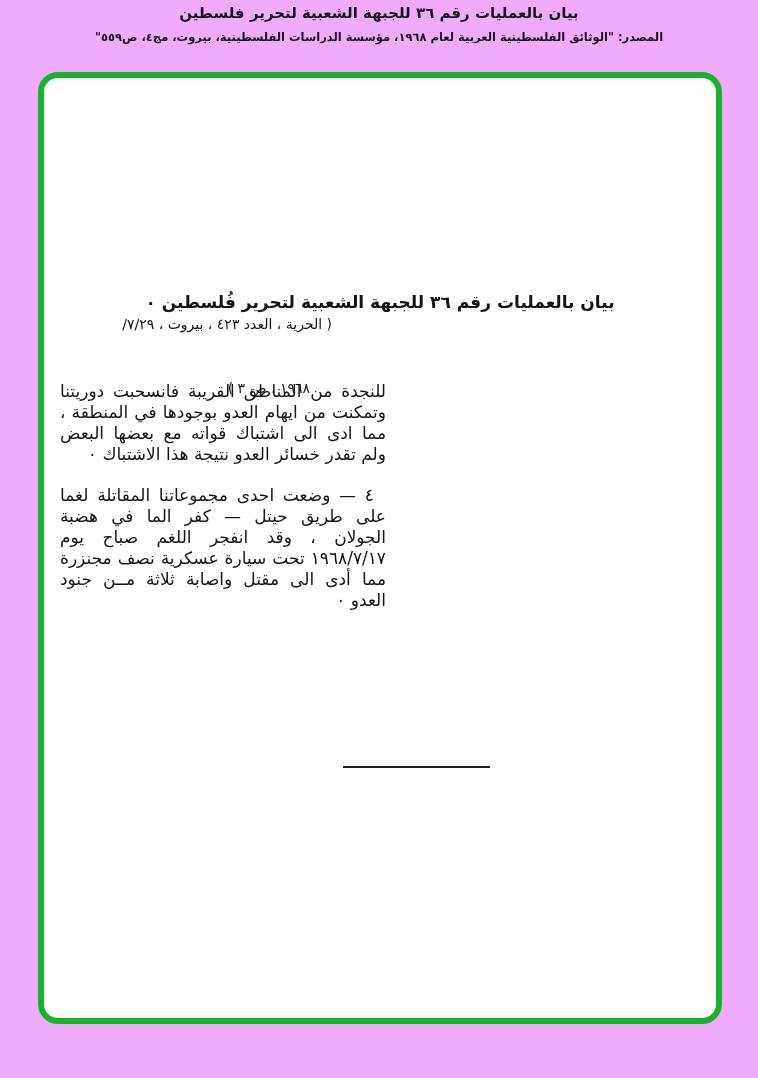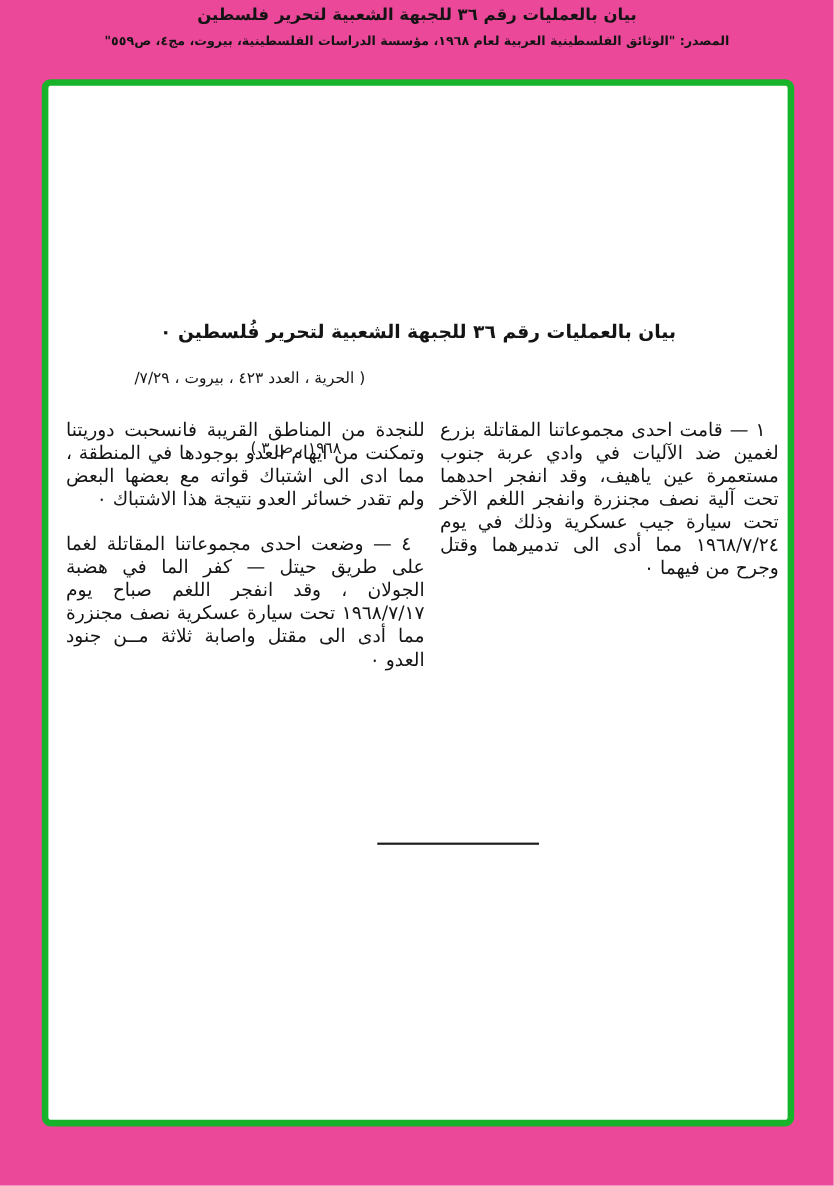--- a/index.html
+++ b/index.html
@@ -6,21 +6,21 @@
     margin: 0;
     padding: 0;
     background: #ffffff;
     font-family: "DejaVu Sans", sans-serif;
     color: #141414;
   }
   .page {
     position: relative;
     width: 758px;
     height: 1078px;
-    background: #ec4899;
+    background: #f0abfc;
     overflow: hidden;
   }
   
   .page-header {
     position: absolute;
     top: 4px;
     left: 0;
     right: 0;
     text-align: center;
     direction: rtl;
@@ -37,36 +37,36 @@
   }
   
   .doc-frame {
     position: absolute;
     left: 38px;
     top: 72px;
     width: 684px;
     height: 952px;
     box-sizing: border-box;
     border: 6px solid #17b42b;
-    border-radius: 8px;
+    border-radius: 20px;
     background: #ffffff;
   }
   .doc-title {
     position: absolute;
     top: 214px;
     left: 0;
     right: 0;
     text-align: center;
     direction: rtl;
     font-size: 17px;
     font-weight: 700;
   }
   .citation {
     position: absolute;
-    top: 256px;
+    top: 236px;
     right: 384px;
     width: 262px;
     direction: rtl;
     text-align: right;
     font-size: 14px;
     line-height: 20px;
   }
   .citation .cite-line2 {
     padding-right: 22px;
     margin-top: 44px;
@@ -116,21 +116,20 @@
   <div class="doc-frame">
 
     <div class="doc-title">بيان بالعمليات رقم ٣٦ للجبهة الشعبية لتحرير فُلسطين ٠</div>
 
     <div class="citation">
       <div class="cite-line1">( الحرية ، العدد ٤٢٣ ، بيروت ، ٢٩‏/‏٧‏/</div>
       <div class="cite-line2">١٩٦٨ ، ص ٣ )</div>
     </div>
 
     <div class="col col-right">
-      <p class="p-num">١ — قامت احدى مجموعاتنا المقاتلة بزرع لغمين ضد الآليات في وادي عربة جنوب مستعمرة عين ياهيف، وقد انفجر احدهما تحت آلية نصف مجنزرة وانفجر اللغم الآخر تحت سيارة جيب عسكرية وذلك في يوم ١٩٦٨/٧/٢٤ مما أدى الى تدميرهما وقتل وجرح من فيهما ٠</p>
     </div>
 
     <div class="col col-left">
       <p>للنجدة من المناطق القريبة فانسحبت دوريتنا وتمكنت من ايهام العدو بوجودها في المنطقة ، مما ادى الى اشتباك قواته مع بعضها البعض ولم تقدر خسائر العدو نتيجة هذا الاشتباك ٠</p>
       <p class="p-num">٤ — وضعت احدى مجموعاتنا المقاتلة لغما على طريق حيتل — كفر الما في هضبة الجولان ، وقد انفجر اللغم صباح يوم ١٩٦٨/٧/١٧ تحت سيارة عسكرية نصف مجنزرة مما أدى الى مقتل واصابة ثلاثة مــن جنود العدو ٠</p>
     </div>
 
     <div class="divider"></div>
 
   </div>

